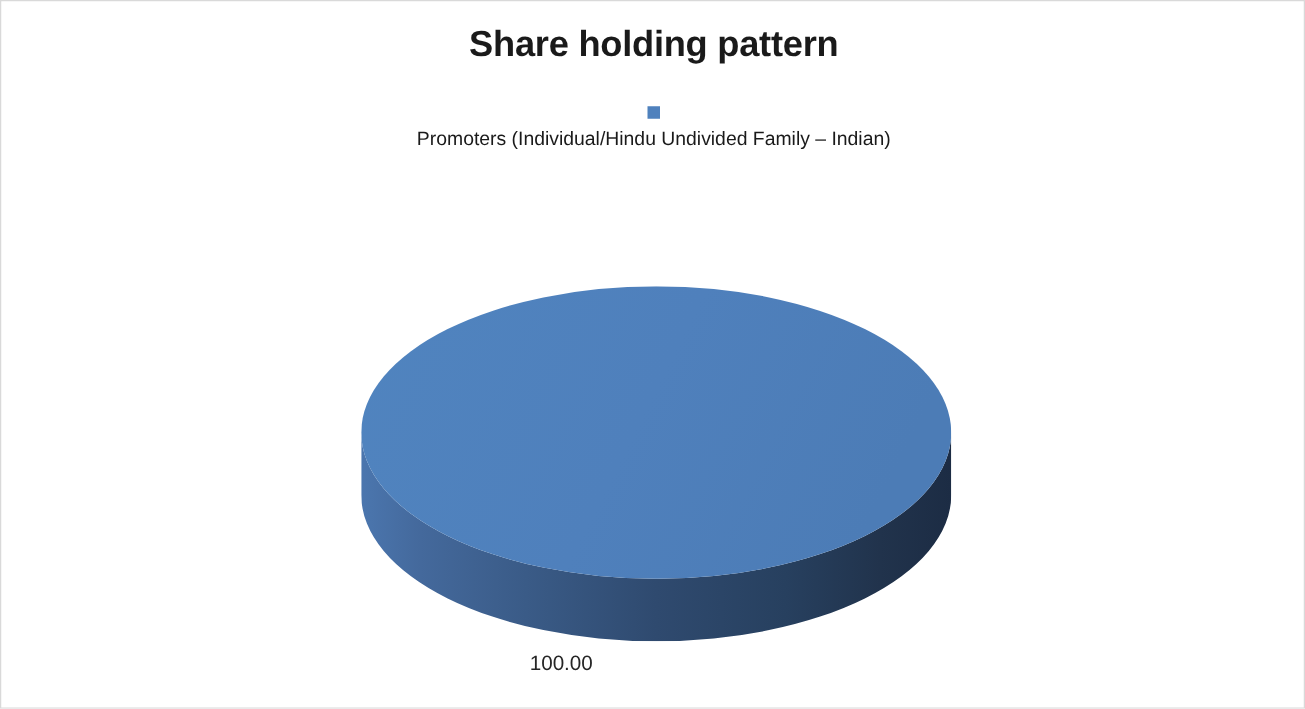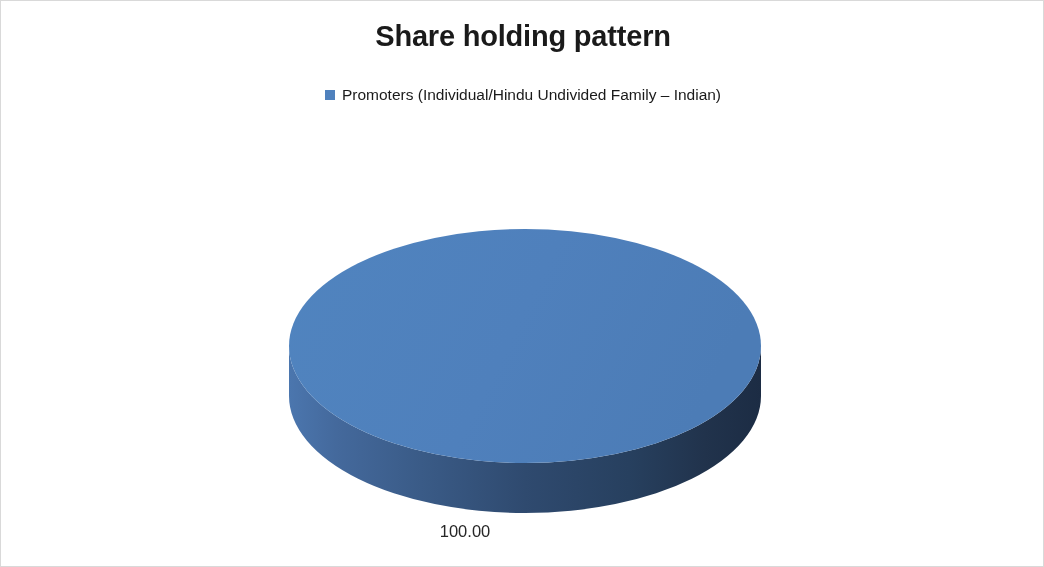--- a/index.html
+++ b/index.html
@@ -44,20 +44,21 @@
     top: 84px;
     width: 1044px;
     display: flex;
     justify-content: center;
     align-items: center;
   }
   .legend-entry {
     display: flex;
     align-items: center;
     gap: 7px;
+    flex-direction: column;
   }
   .legend-swatch {
     width: 10px;
     height: 10px;
     background: #4F81BD;
     display: block;
     flex: 0 0 auto;
   }
   .legend-label {
     font-size: 15.5px;
@@ -76,21 +77,21 @@
   }
   #pie-svg {
     display: block;
     width: 472px;
     height: 284px;
   }
 
   
   #pie-data-label {
     position: absolute;
-    left: 16px;
+    left: 0;
     top: 520px;
     width: 896px;
     text-align: center;
     font-size: 16.5px;
     color: #262626;
     line-height: 20px;
     white-space: nowrap;
   }
 </style>
 </head>

